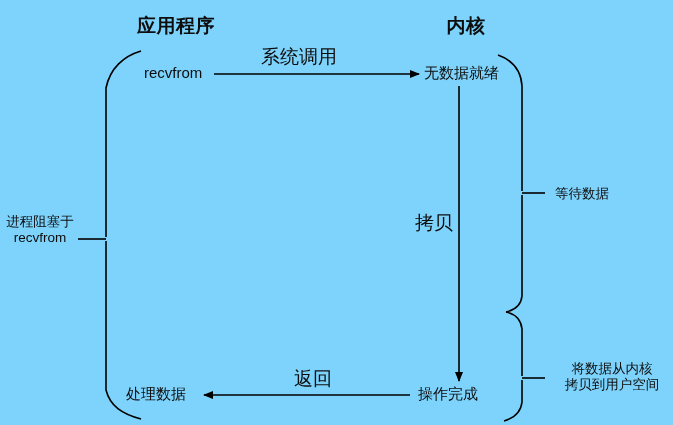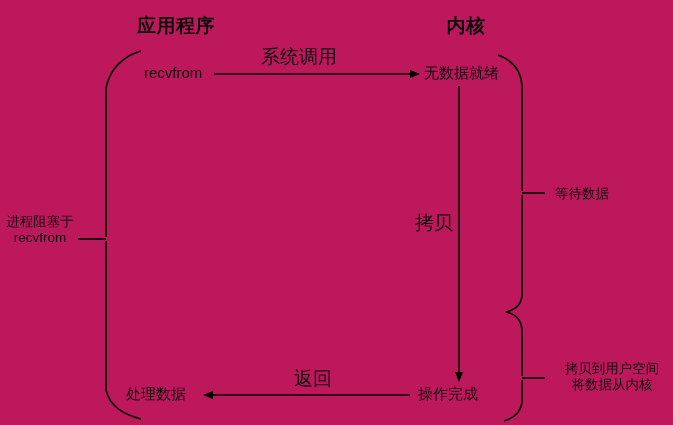--- a/index.html
+++ b/index.html
@@ -4,21 +4,21 @@
 <style>
   html, body {
     margin: 0;
     padding: 0;
     background: #ffffff;
   }
   #canvas {
     position: relative;
     width: 673px;
     height: 425px;
-    background: #be185d;
+    background: #7dd3fc;
     font-family: "Liberation Sans", "DejaVu Sans", sans-serif;
     color: #000000;
     overflow: hidden;
   }
   .svg-layer {
     position: absolute;
     left: 0;
     top: 0;
     width: 673px;
     height: 425px;
@@ -108,17 +108,17 @@
   <div class="lbl edge-label center-x" style="left:313px; top:367px;">返回</div>
 
   <div class="lbl side-label" style="left:40px; top:214px; transform:translateX(-50%);">
     <div>进程阻塞于</div>
     <div>recvfrom</div>
   </div>
 
   <div class="lbl side-label" style="left:555px; top:186px;text-align:right;">等待数据</div>
 
   <div class="lbl side-label" style="left:612px; top:361px; transform:translateX(-50%);">
+    <div>将数据从内核</div>
     <div>拷贝到用户空间</div>
-    <div>将数据从内核</div>
   </div>
 
 </div>
 
 </body></html>

